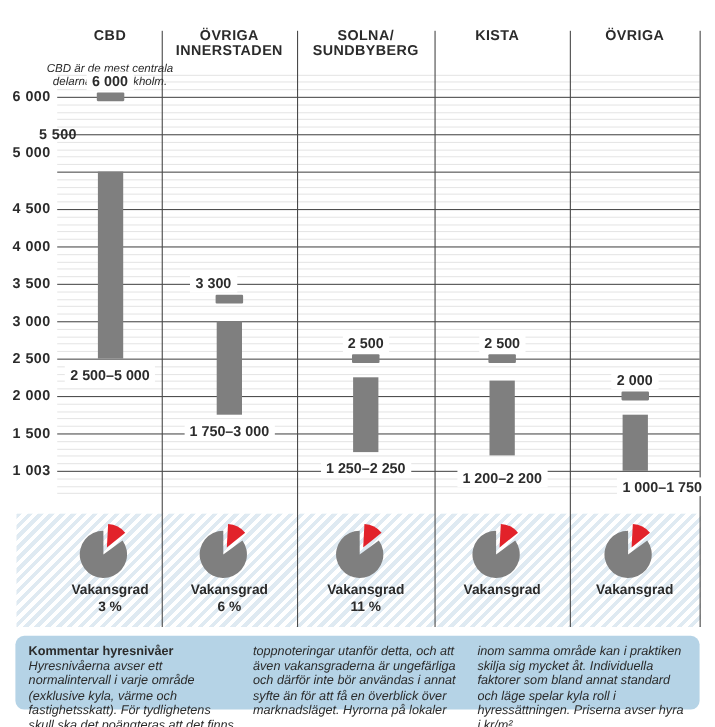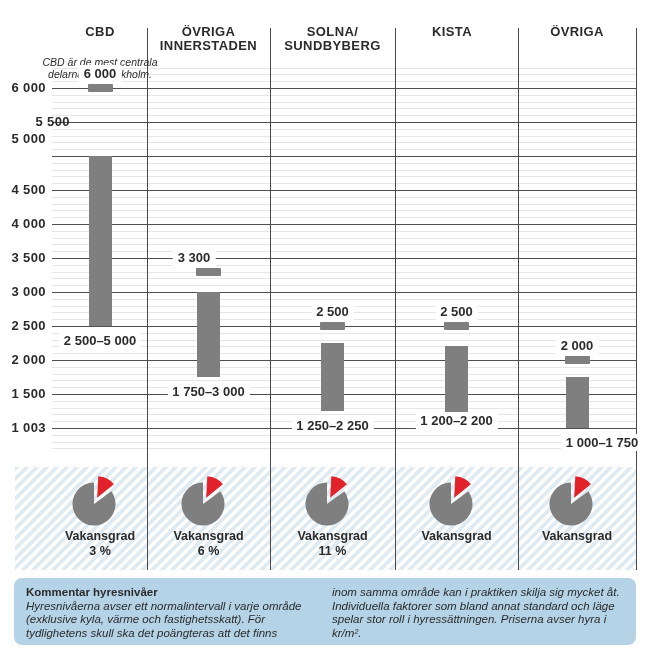--- a/index.html
+++ b/index.html
@@ -31,21 +31,22 @@
 </head>
 <body>
 
 <div class="figure" id="fig">
   <div class="band" id="band" style="background: repeating-linear-gradient(135deg, rgb(223, 234, 242) 0px, rgb(223, 234, 242) 3.5px, rgb(255, 255, 255) 3.5px, rgb(255, 255, 255) 7px);"></div>
   <div class="comment-box" id="commentBox" style="background: rgb(181, 211, 230);">
     <div class="ccol">
       <div class="ctitle">Kommentar hyresnivåer</div>
       <div class="cbody">Hyresnivåerna avser ett normalintervall i varje område (exklusive kyla, värme och fastighetsskatt). För tydlighetens skull ska det poängteras att det finns</div>
     </div>
-    <div class="ccol cbody">inom samma område kan i praktiken skilja sig mycket åt. Individuella faktorer som bland annat standard och läge spelar stor roll i hyressättningen. Priserna avser hyra i kr/m².</div>
+    <div class="ccol cbody">toppnoteringar utanför detta, och att även vakansgraderna är ungefärliga och därför inte bör användas i annat syfte än för att få en överblick över marknadsläget. Hyrorna på lokaler</div>
+    <div class="ccol cbody">inom samma område kan i praktiken skilja sig mycket åt. Individuella faktorer som bland annat standard och läge spelar kyla roll i hyressättningen. Priserna avser hyra i kr/m².</div>
   </div>
 <div class="gline minor" style="top: 67.6px; left: 52px; width: 584px; background: rgb(230, 230, 230);"></div>
     <div class="gline minor" style="top: 74.4px; left: 52px; width: 584px; background: rgb(230, 230, 230);"></div>
     <div class="gline minor" style="top: 81.2px; left: 52px; width: 584px; background: rgb(230, 230, 230);"></div>
     <div class="gline minor" style="top: 94.8px; left: 52px; width: 584px; background: rgb(230, 230, 230);"></div>
     <div class="gline minor" style="top: 101.6px; left: 52px; width: 584px; background: rgb(230, 230, 230);"></div>
     <div class="gline minor" style="top: 108.4px; left: 52px; width: 584px; background: rgb(230, 230, 230);"></div>
     <div class="gline minor" style="top: 115.2px; left: 52px; width: 584px; background: rgb(230, 230, 230);"></div>
     <div class="gline minor" style="top: 128.8px; left: 52px; width: 584px; background: rgb(230, 230, 230);"></div>
     <div class="gline minor" style="top: 135.6px; left: 52px; width: 584px; background: rgb(230, 230, 230);"></div>
@@ -160,21 +161,21 @@
     <div class="vak" style="left: 272.5px; width: 120px; top: 529px;">
       <div>Vakansgrad</div>
       <div>11 %</div>
     </div>
     <div class="colheader" style="left: 382px; width: 140px; top: 25px;">
       <div>KISTA</div>
     </div>
     <div class="bar" style="left: 445px; top: 346.4px; width: 23px; height: 68px; background: rgb(127, 127, 127);"></div>
     <div class="notch" style="left: 444px; top: 322px; width: 25px; height: 8px; background: rgb(127, 127, 127);"></div>
     <div class="vlabel" style="left: 456.5px; top: 303px;">2 500</div>
-    <div class="vlabel" style="left: 456.5px; top: 412px;">1 200–2 200</div>
+    <div class="vlabel" style="left: 456.5px; top: 426px;">1 200–2 200</div>
     <svg width="70" height="64" class="pie" style="left: 418.5px; top: 468px;">
       <path d="M 32.00 36.00 L 49.39 23.36 A 21.5 21.5 0 1 1 32.00 14.50 Z" fill="#7f7f7f"></path>
       <path d="M 35.18 29.76 L 36.30 8.29 A 21.5 21.5 0 0 1 51.89 16.23 Z" fill="#e2222a"></path>
     </svg>
     <div class="vak" style="left: 396.5px; width: 120px; top: 529px;">
       <div>Vakansgrad</div>
     </div>
     <div class="colheader" style="left: 507px; width: 140px; top: 25px;">
       <div>ÖVRIGA</div>
     </div>

